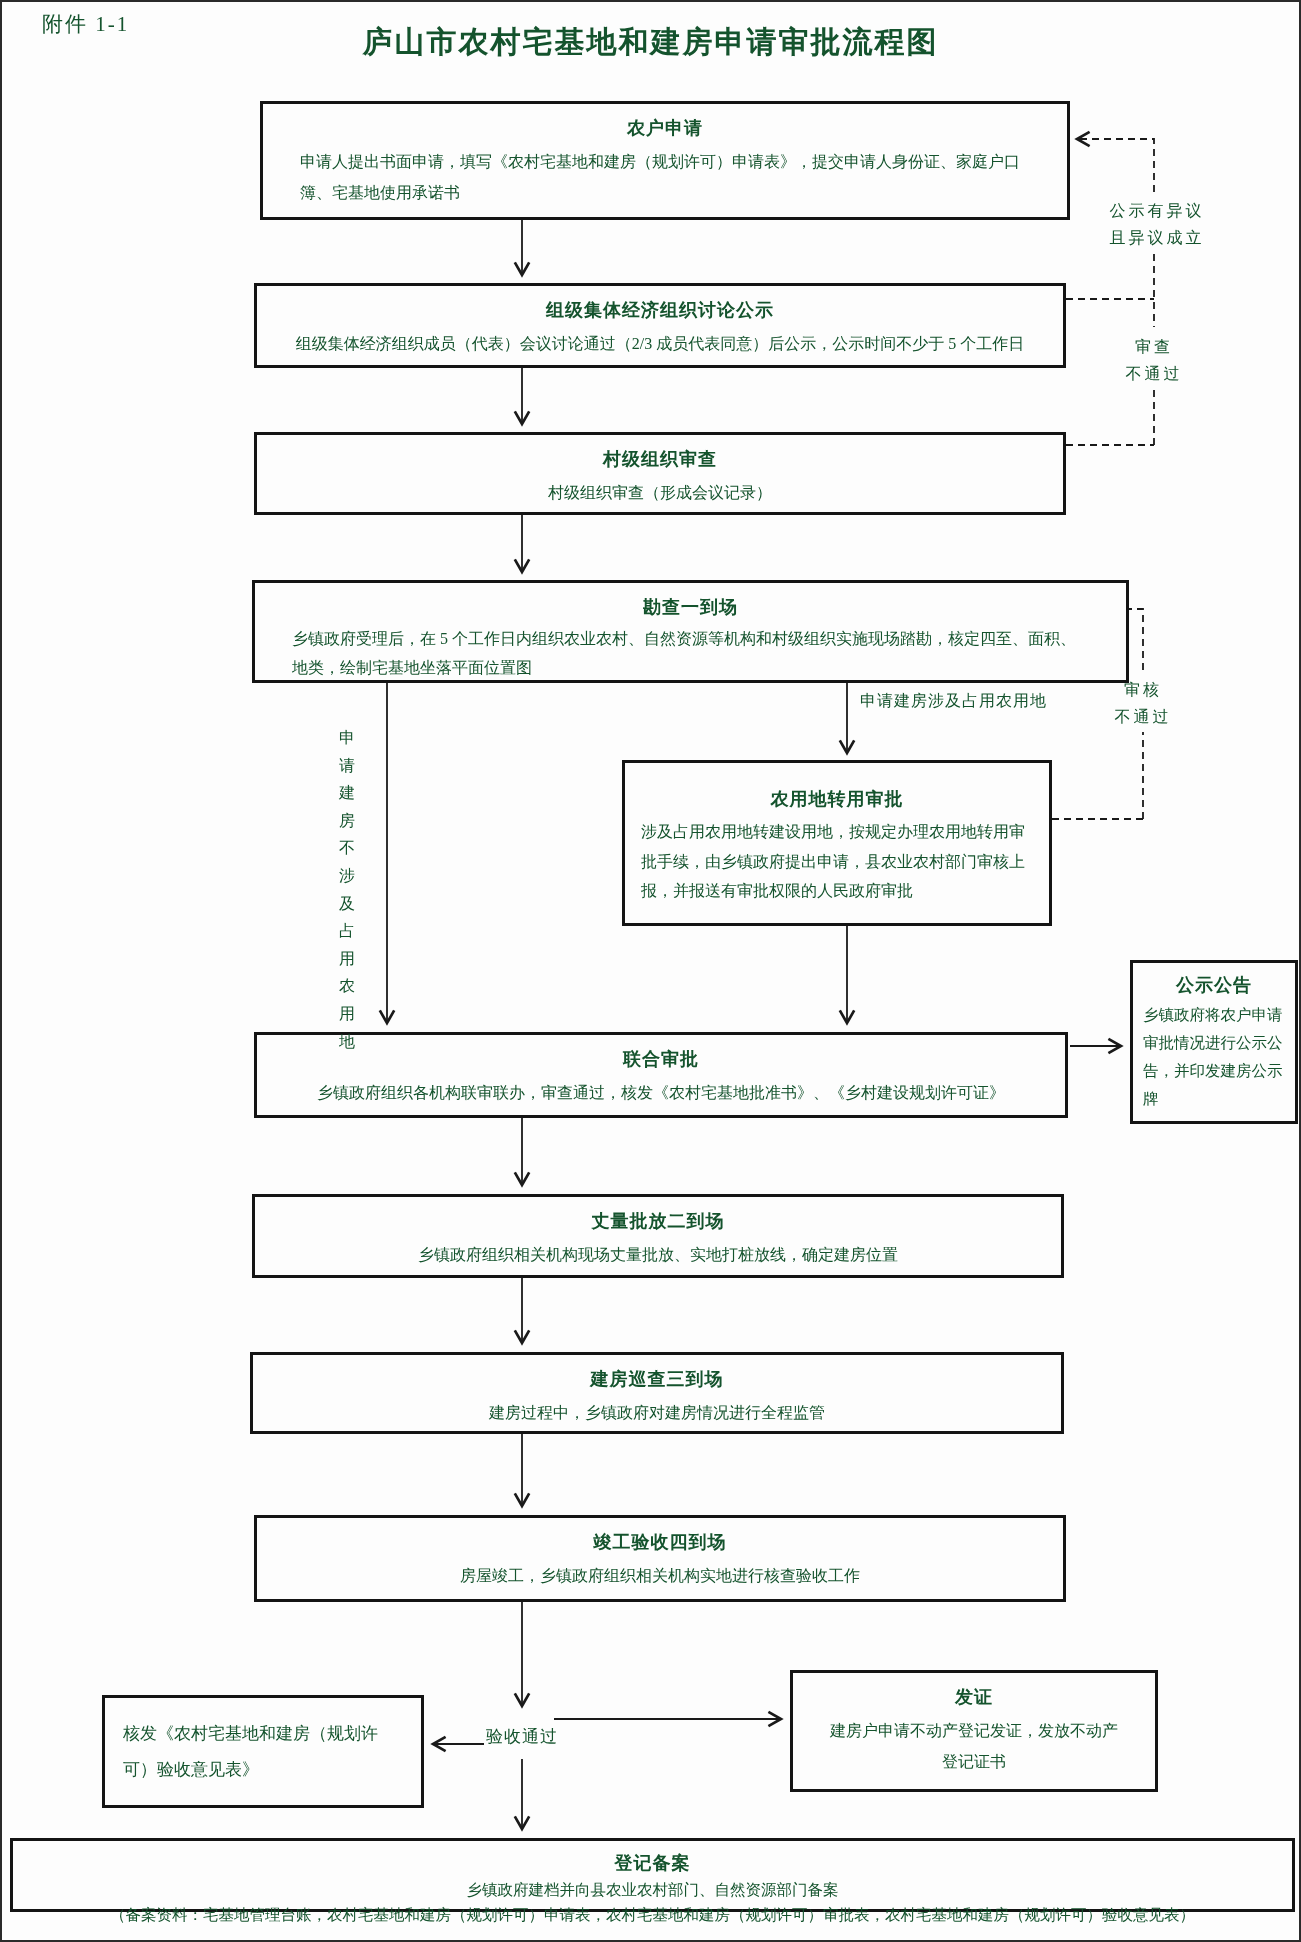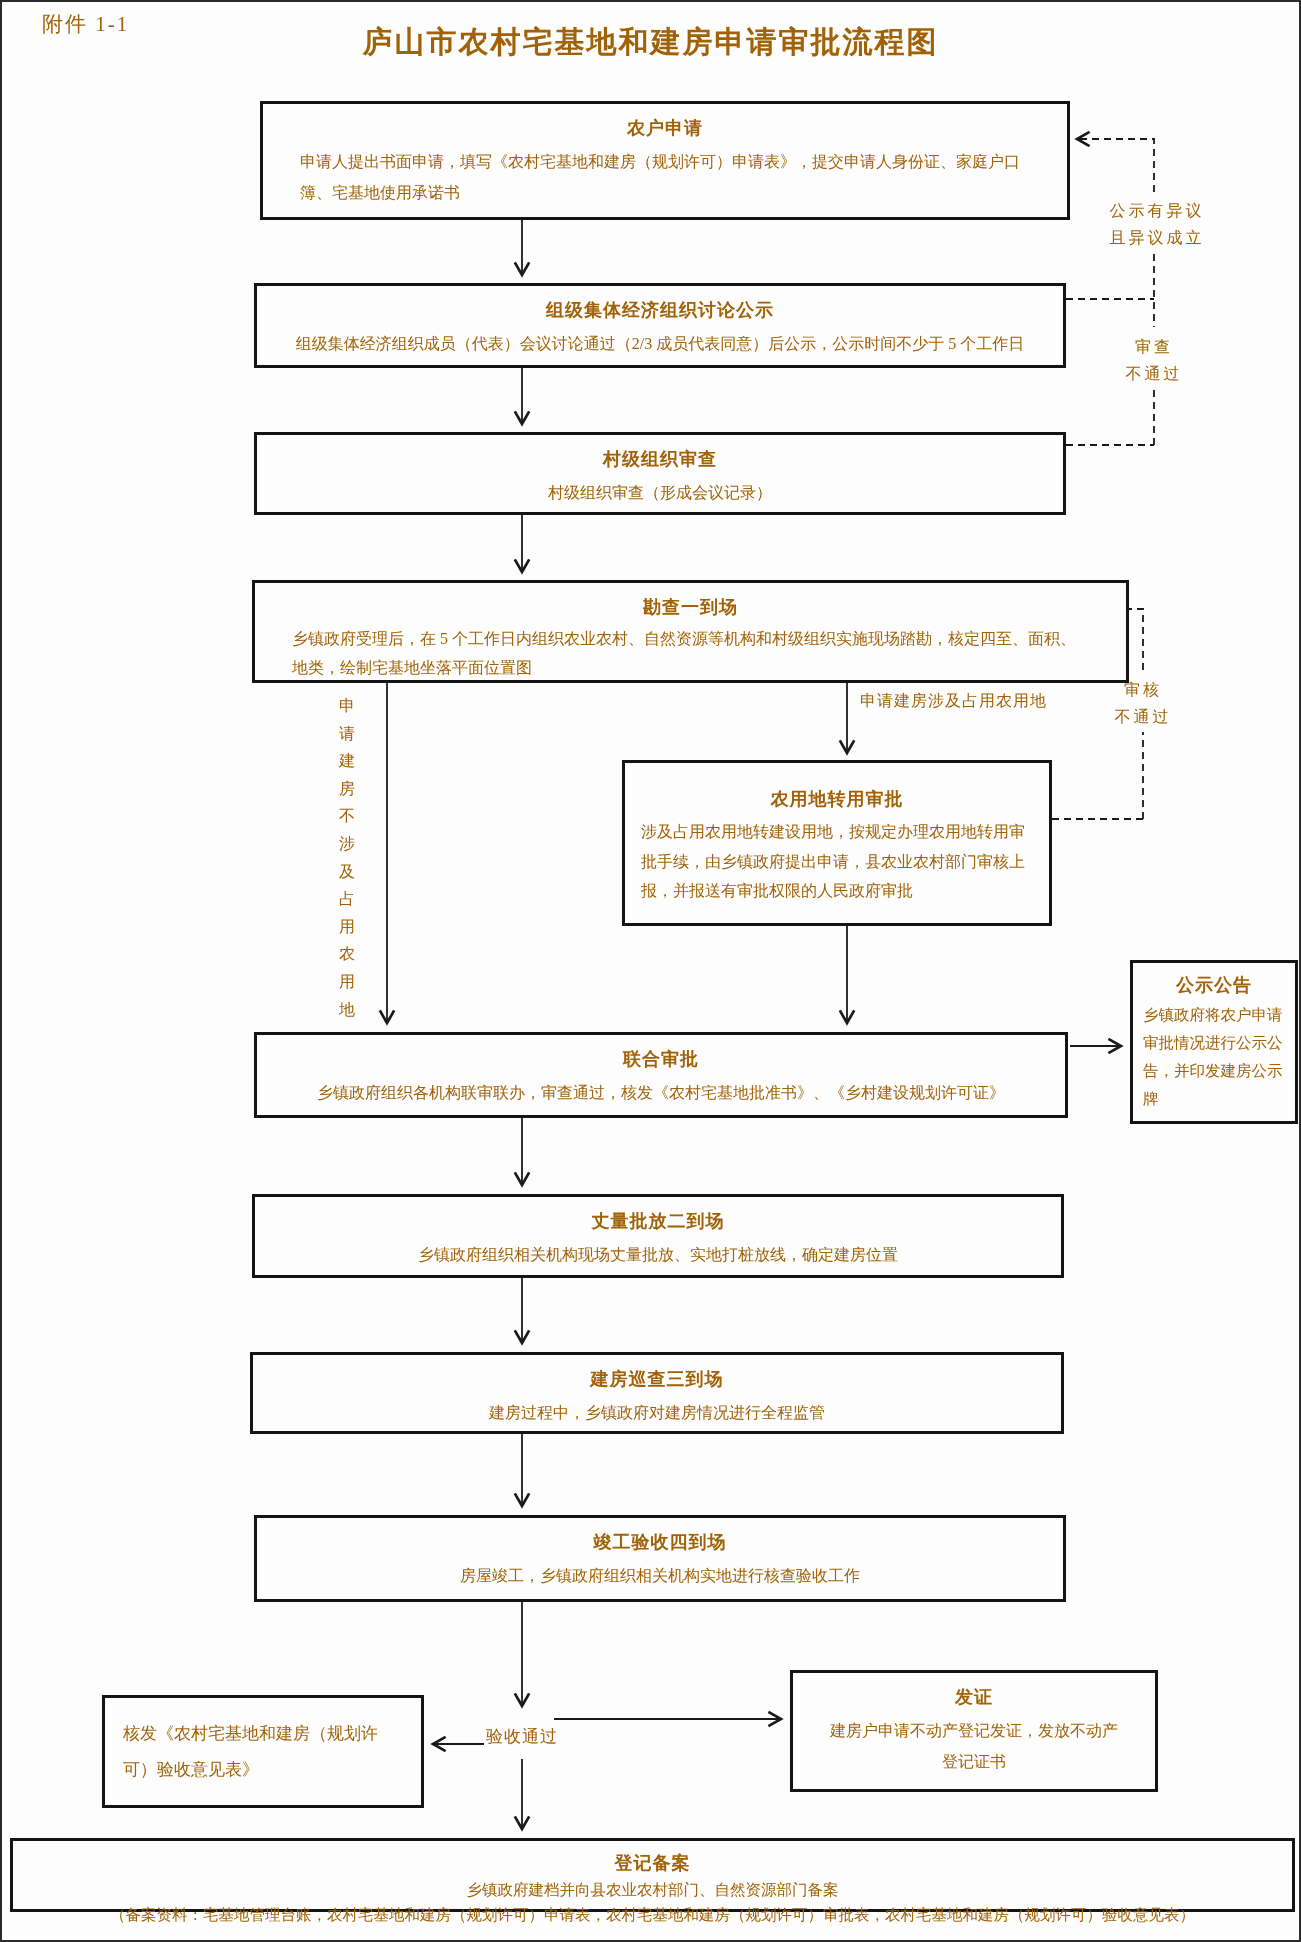--- a/index.html
+++ b/index.html
@@ -1,18 +1,18 @@
 <!DOCTYPE html>
 <html><head>
 <meta charset="utf-8">
 <style>
   html,body{margin:0;padding:0;background:#e9e9e9;}
   .page{position:relative;width:1301px;height:1942px;background:#fdfdfd;
         border:2px solid #2b2b2b;box-sizing:border-box;overflow:hidden;
-        font-family:"Liberation Serif","DejaVu Serif",serif;color:#a16207;}
+        font-family:"Liberation Serif","DejaVu Serif",serif;color:#14532d;}
   .abs{position:absolute;box-sizing:border-box;}
   .attachment{left:40px;top:8px;font-size:21px;letter-spacing:2px;}
   .main-title{left:0;top:20px;width:100%;text-align:center;font-size:30px;font-weight:bold;
         letter-spacing:2px;font-family:"Liberation Sans","DejaVu Sans",sans-serif;}
   .fbox{position:absolute;box-sizing:border-box;border:3px solid #141414;background:#fdfdfd;
         padding:8px 37px;}
   .bt{text-align:center;font-weight:bold;font-size:18px;letter-spacing:1px;margin:4px 0 6px;
         font-family:"Liberation Sans","DejaVu Sans",sans-serif;}
   .bb{font-size:16px;line-height:1.95;}
   .bb.center{text-align:center;}
@@ -139,17 +139,17 @@
   <div class="lbl" style="left:1085px;top:224px;width:140px;">且异议成立</div>
 
   <div class="lbl" style="left:1092px;top:333px;width:120px;">审查</div>
   <div class="lbl" style="left:1092px;top:360px;width:120px;">不通过</div>
 
   <div class="lbl" style="left:1081px;top:676px;width:120px;">审核</div>
   <div class="lbl" style="left:1081px;top:703px;width:120px;">不通过</div>
 
   <div class="lbl" style="left:858px;top:687px;width:260px;text-align:left;letter-spacing:1px;">申请建房涉及占用农用地</div>
 
-  <div class="vlbl" style="left:334px;top:690px;">申请建房不涉及占用农用地</div>
+  <div class="vlbl" style="left:334px;top:722px;">申请建房不涉及占用农用地</div>
 
   <div class="lbl" style="left:452px;top:1723px;width:136px;font-size:17px;letter-spacing:1px;">验收通过</div>
 
 </div>
 
 </body></html>

